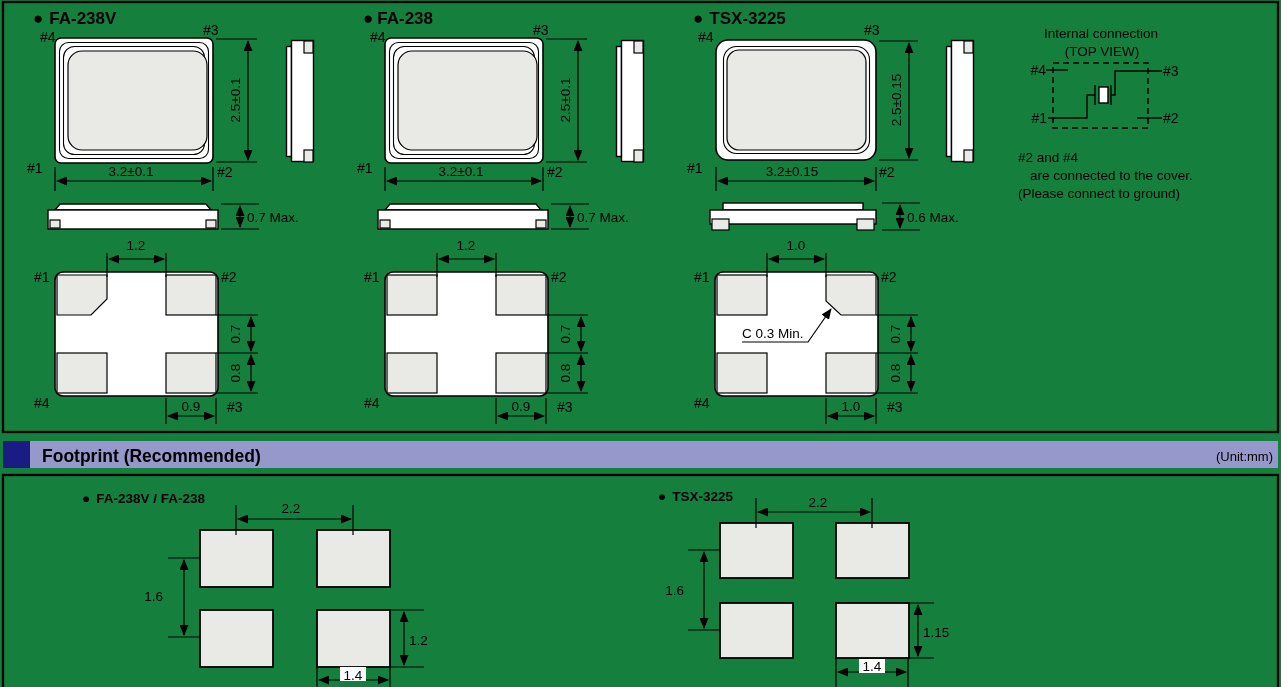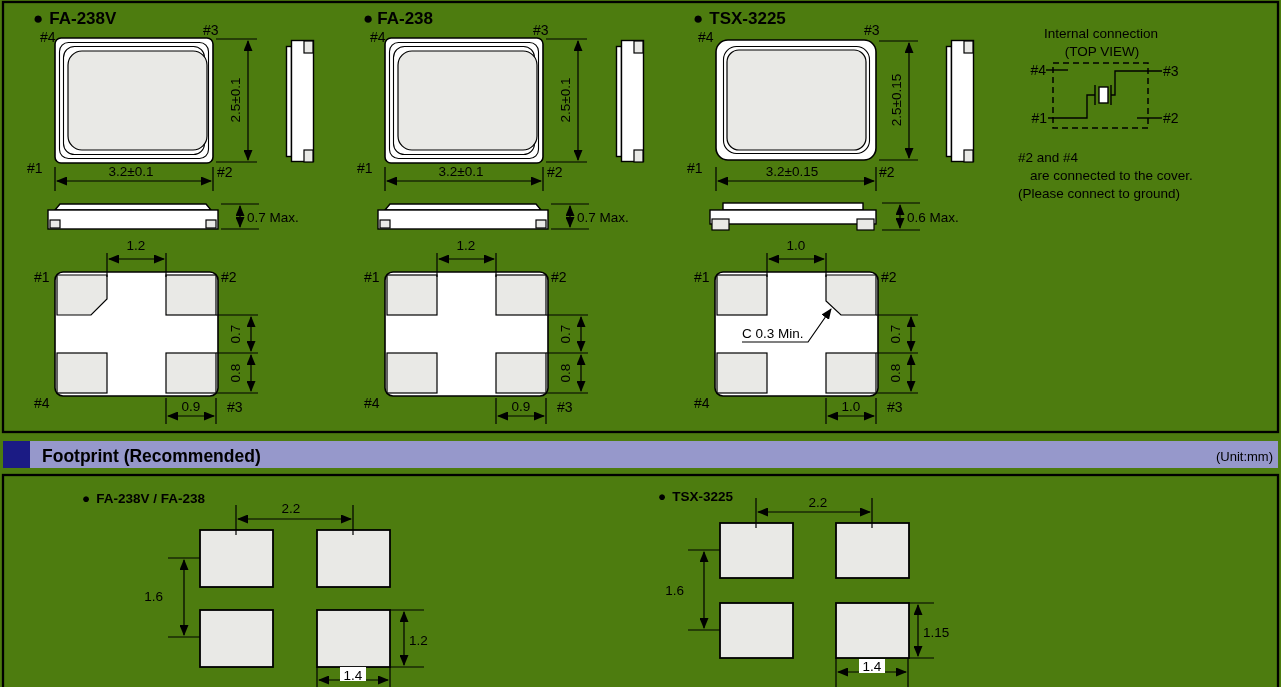--- a/index.html
+++ b/index.html
@@ -1,16 +1,16 @@
 <!DOCTYPE html>
 <html style="--band: #9698cb; --navy: #1b1b84; --pad: #e9e9e6; --line: #000000;"><head>
 <meta charset="utf-8">
 <style>
   html,body{margin:0;padding:0;background:#fff;}
-  .stage{position:relative;width:1281px;height:687px;background:#4d7c0f;overflow:hidden;
+  .stage{position:relative;width:1281px;height:687px;background:#15803d;overflow:hidden;
          font-family:"Liberation Sans",sans-serif;}
   svg text{font-family:"Liberation Sans",sans-serif;fill:#000;}
   .pkg-title{font-size:17px;font-weight:bold;}
   .fp-title{font-size:13.5px;font-weight:bold;}
   .band-title{font-size:17.5px;font-weight:bold;}
   .unit-label{font-size:13px;}
   .pin{font-size:14px;}
   .dtx{font-size:13.5px;}
   .ic-title{font-size:13.5px;}
   .note{font-size:13.5px;}

